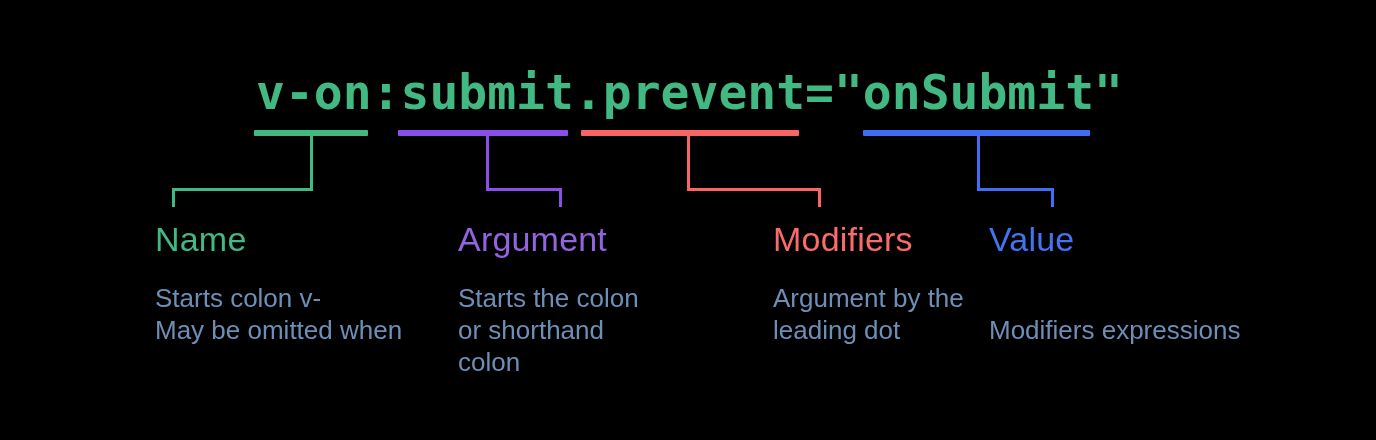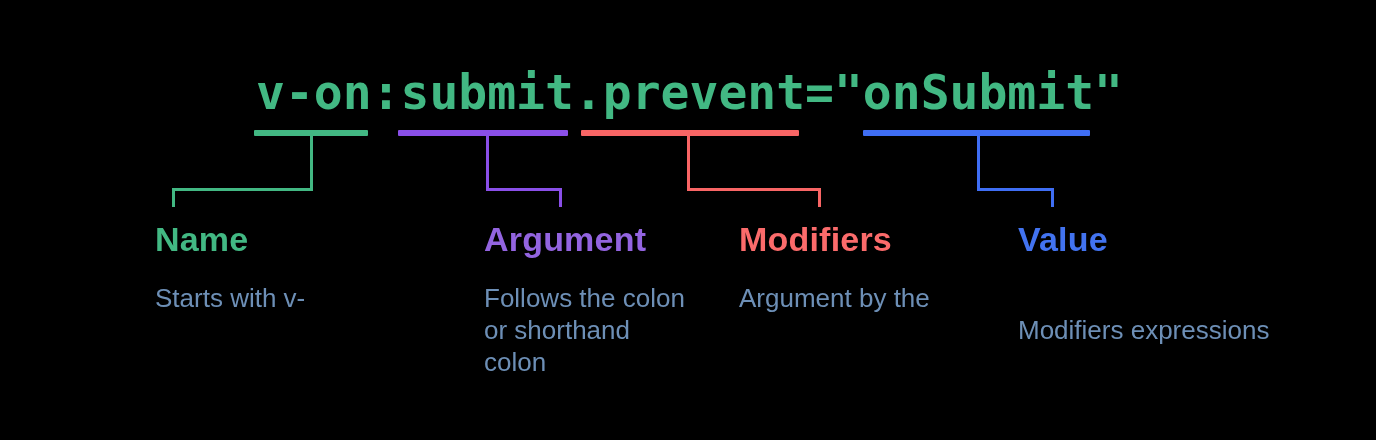--- a/index.html
+++ b/index.html
@@ -57,28 +57,28 @@
   .conn-argument  { stroke: var(--purple_bar); }
   .conn-modifiers { stroke: var(--red); }
   .conn-value     { stroke: var(--blue); }
   
   .col {
     position: absolute;
     top: 220px;
     white-space: nowrap;
   }
   .col-name      { left: 155px; }
-  .col-argument  { left: 484px; }
-  .col-modifiers { left: 739px; }
-  .col-value     { left: 1018px; }
+  .col-argument  { left: 458px; }
+  .col-modifiers { left: 773px; }
+  .col-value     { left: 989px; }
   .col h2 {
     margin: 0 0 24px 0;
     font-size: 34px;
     line-height: 38px;
-    font-weight: 700;
+    font-weight: 400;
     letter-spacing: 0.2px;
   }
   .col-name h2      { color: var(--green); }
   .col-argument h2  { color: var(--purple_label); }
   .col-modifiers h2 { color: var(--red_label); }
   .col-value h2     { color: var(--blue_label); }
   .col p {
     margin: 0;
     font-size: 26px;
     line-height: 32px;
@@ -100,31 +100,31 @@
 
   <svg class="connectors" viewBox="0 0 1376 440" xmlns="http://www.w3.org/2000/svg">
     <polyline class="conn-name" points="311.5,136 311.5,189.5 173.5,189.5 173.5,207"></polyline>
     <polyline class="conn-argument" points="487.5,136 487.5,189.5 560.5,189.5 560.5,207"></polyline>
     <polyline class="conn-modifiers" points="688.5,136 688.5,189.5 819.5,189.5 819.5,207"></polyline>
     <polyline class="conn-value" points="978.5,136 978.5,189.5 1052.5,189.5 1052.5,207"></polyline>
   </svg>
 
   <section class="col col-name">
     <h2>Name</h2>
-    <p><span>Starts with v-</span><br><br></p>
+    <p><span>Starts colon v-</span><br><span>May be omitted when</span><br></p>
   </section>
 
   <section class="col col-argument">
     <h2>Argument</h2>
-    <p><span>Follows the colon</span><br><span>or shorthand</span><br><span>colon</span></p>
+    <p><span>Starts the colon</span><br><span>or shorthand</span><br><span>colon</span></p>
   </section>
 
   <section class="col col-modifiers">
     <h2>Modifiers</h2>
-    <p><span>Argument by the</span><br></p>
+    <p><span>Argument by the</span><br><span>leading dot</span></p>
   </section>
 
   <section class="col col-value">
     <h2>Value</h2>
     <p><br><span>Modifiers expressions</span></p>
   </section>
 
 </div>
 
 </body></html>

